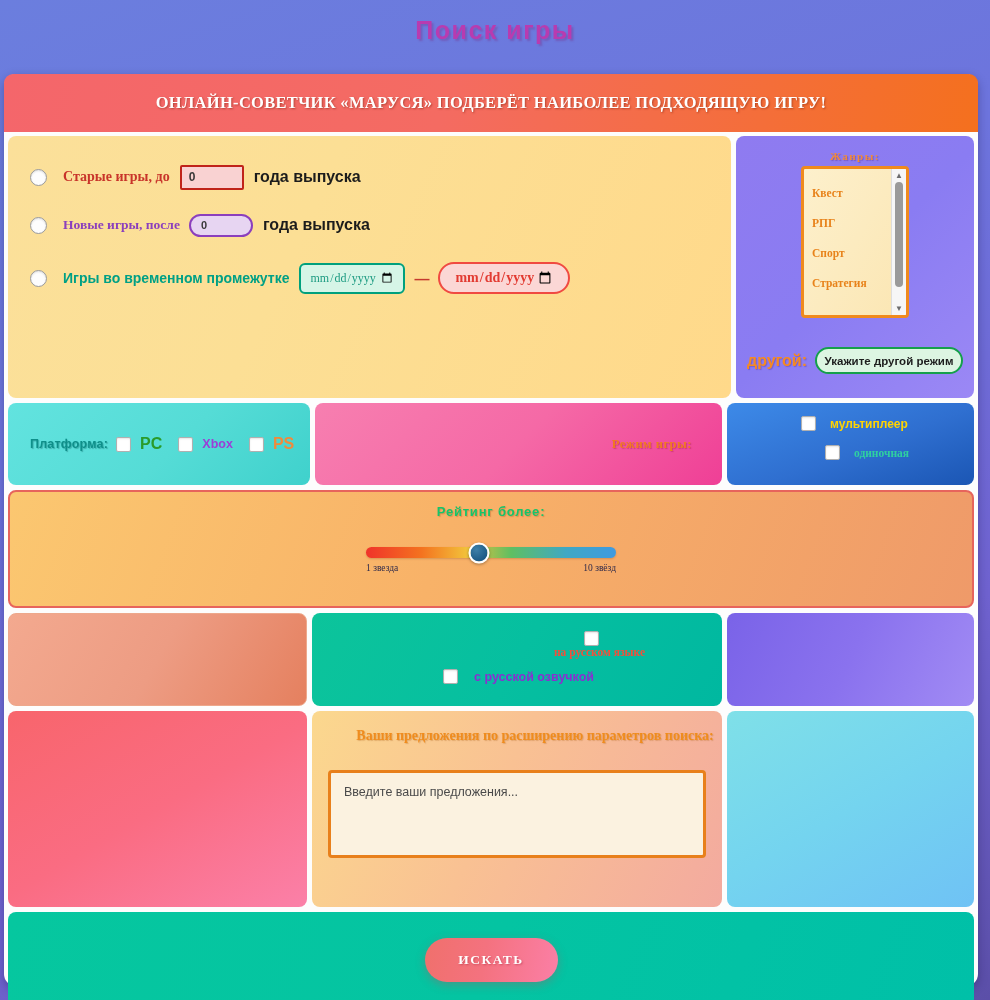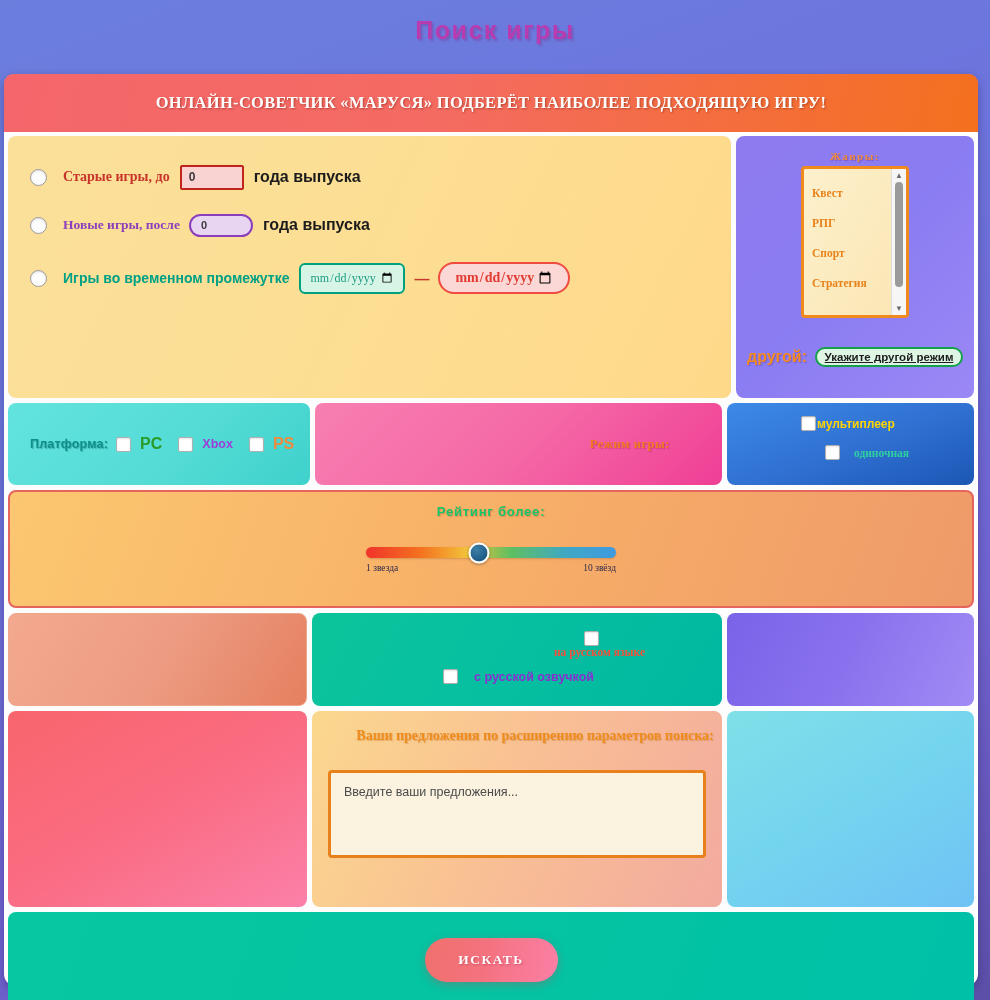--- a/index.html
+++ b/index.html
@@ -178,30 +178,29 @@
   .other-row {
     display: flex; align-items: center; justify-content: center;
     margin-top: 29px; gap: 8px;
   }
   .other-label {
     color: #f58a22; font-weight: bold; font-size: 16px;
     font-family: "Liberation Sans", sans-serif;
     text-shadow: 1px 1px 1px rgba(80,40,140,0.35);
   }
   .inp-other {
-    width: 148px; height: 20px;
+    width: 148px; height: 27px;
     border: 2px solid #15a04b;
     border-radius: 14px;
     background: #ddf5e2;
     color: #1d1d1d;
     font-size: 11.5px; font-weight: bold;
     font-family: "Liberation Sans", sans-serif;
     text-align: center;
     outline: none;
-    text-decoration: underline;
   }
 
   
   .row2 { height: 82px; }
   .p-platform {
     flex: 0 0 299px;
     background: linear-gradient(135deg, #62e3df 0%, #55dcd6 55%, #3fd1cc 100%);
     display: flex; align-items: center; padding-left: 22px;
   }
   .plat-label {
@@ -221,38 +220,38 @@
   }
   .cb-lbl { font-weight: bold; font-size: 16px; margin: 0 16px 0 9px; font-family: "Liberation Sans", sans-serif; }
   .c-pc   { color: #2a9b2a; }
   .c-xbox { color: #9b3fd6; font-size: 12.5px; }
   .c-ps   { color: #f08a3c; }
 
   .p-mode {
     flex: 1 1 auto;
     background: linear-gradient(135deg, #f77fb0 0%, #f569a6 50%, #ef3f96 100%);
     display: flex; align-items: center; justify-content: flex-end;
-    padding-right: 52px;
+    padding-right: 30px;
   }
   .mode-label {
     color: #f07a22; font-weight: bold; font-size: 12.5px;
     font-family: "Liberation Serif", serif;
     letter-spacing: 0.5px;
     text-shadow: 1px 1px 1px rgba(170,30,90,0.45);
   }
 
   .p-multi {
     flex: 0 0 247px;
     background: linear-gradient(160deg, #3d8ae8 0%, #2f6fd0 55%, #1b56b4 100%);
     padding: 13px 0 0 0;
   }
   .multi-row { display: flex; align-items: center; }
   .multi-row.m1 { padding-left: 74px; }
   .multi-row.m2 { padding-left: 98px; margin-top: 14px; }
-  .l-multi  { color: #ffd400; font-weight: bold; font-size: 12px; margin-left: 1px; font-family: "Liberation Sans", sans-serif; }
+  .l-multi  { color: #ffd400; font-weight: bold; font-size: 12px; margin-left: 14px; font-family: "Liberation Sans", sans-serif; }
   .l-single { color: #2fd0a0; font-weight: bold; font-size: 11.5px; margin-left: 14px; font-family: "Liberation Serif", serif; }
 
   
   .row3 { height: 118px; }
   .p-rating {
     flex: 1 1 auto;
     background: linear-gradient(110deg, #fbc770 0%, #f8b268 45%, #ef9a69 100%);
     border: 2px solid #e7645c;
     display: flex; flex-direction: column; align-items: center;
     padding-top: 12px;

